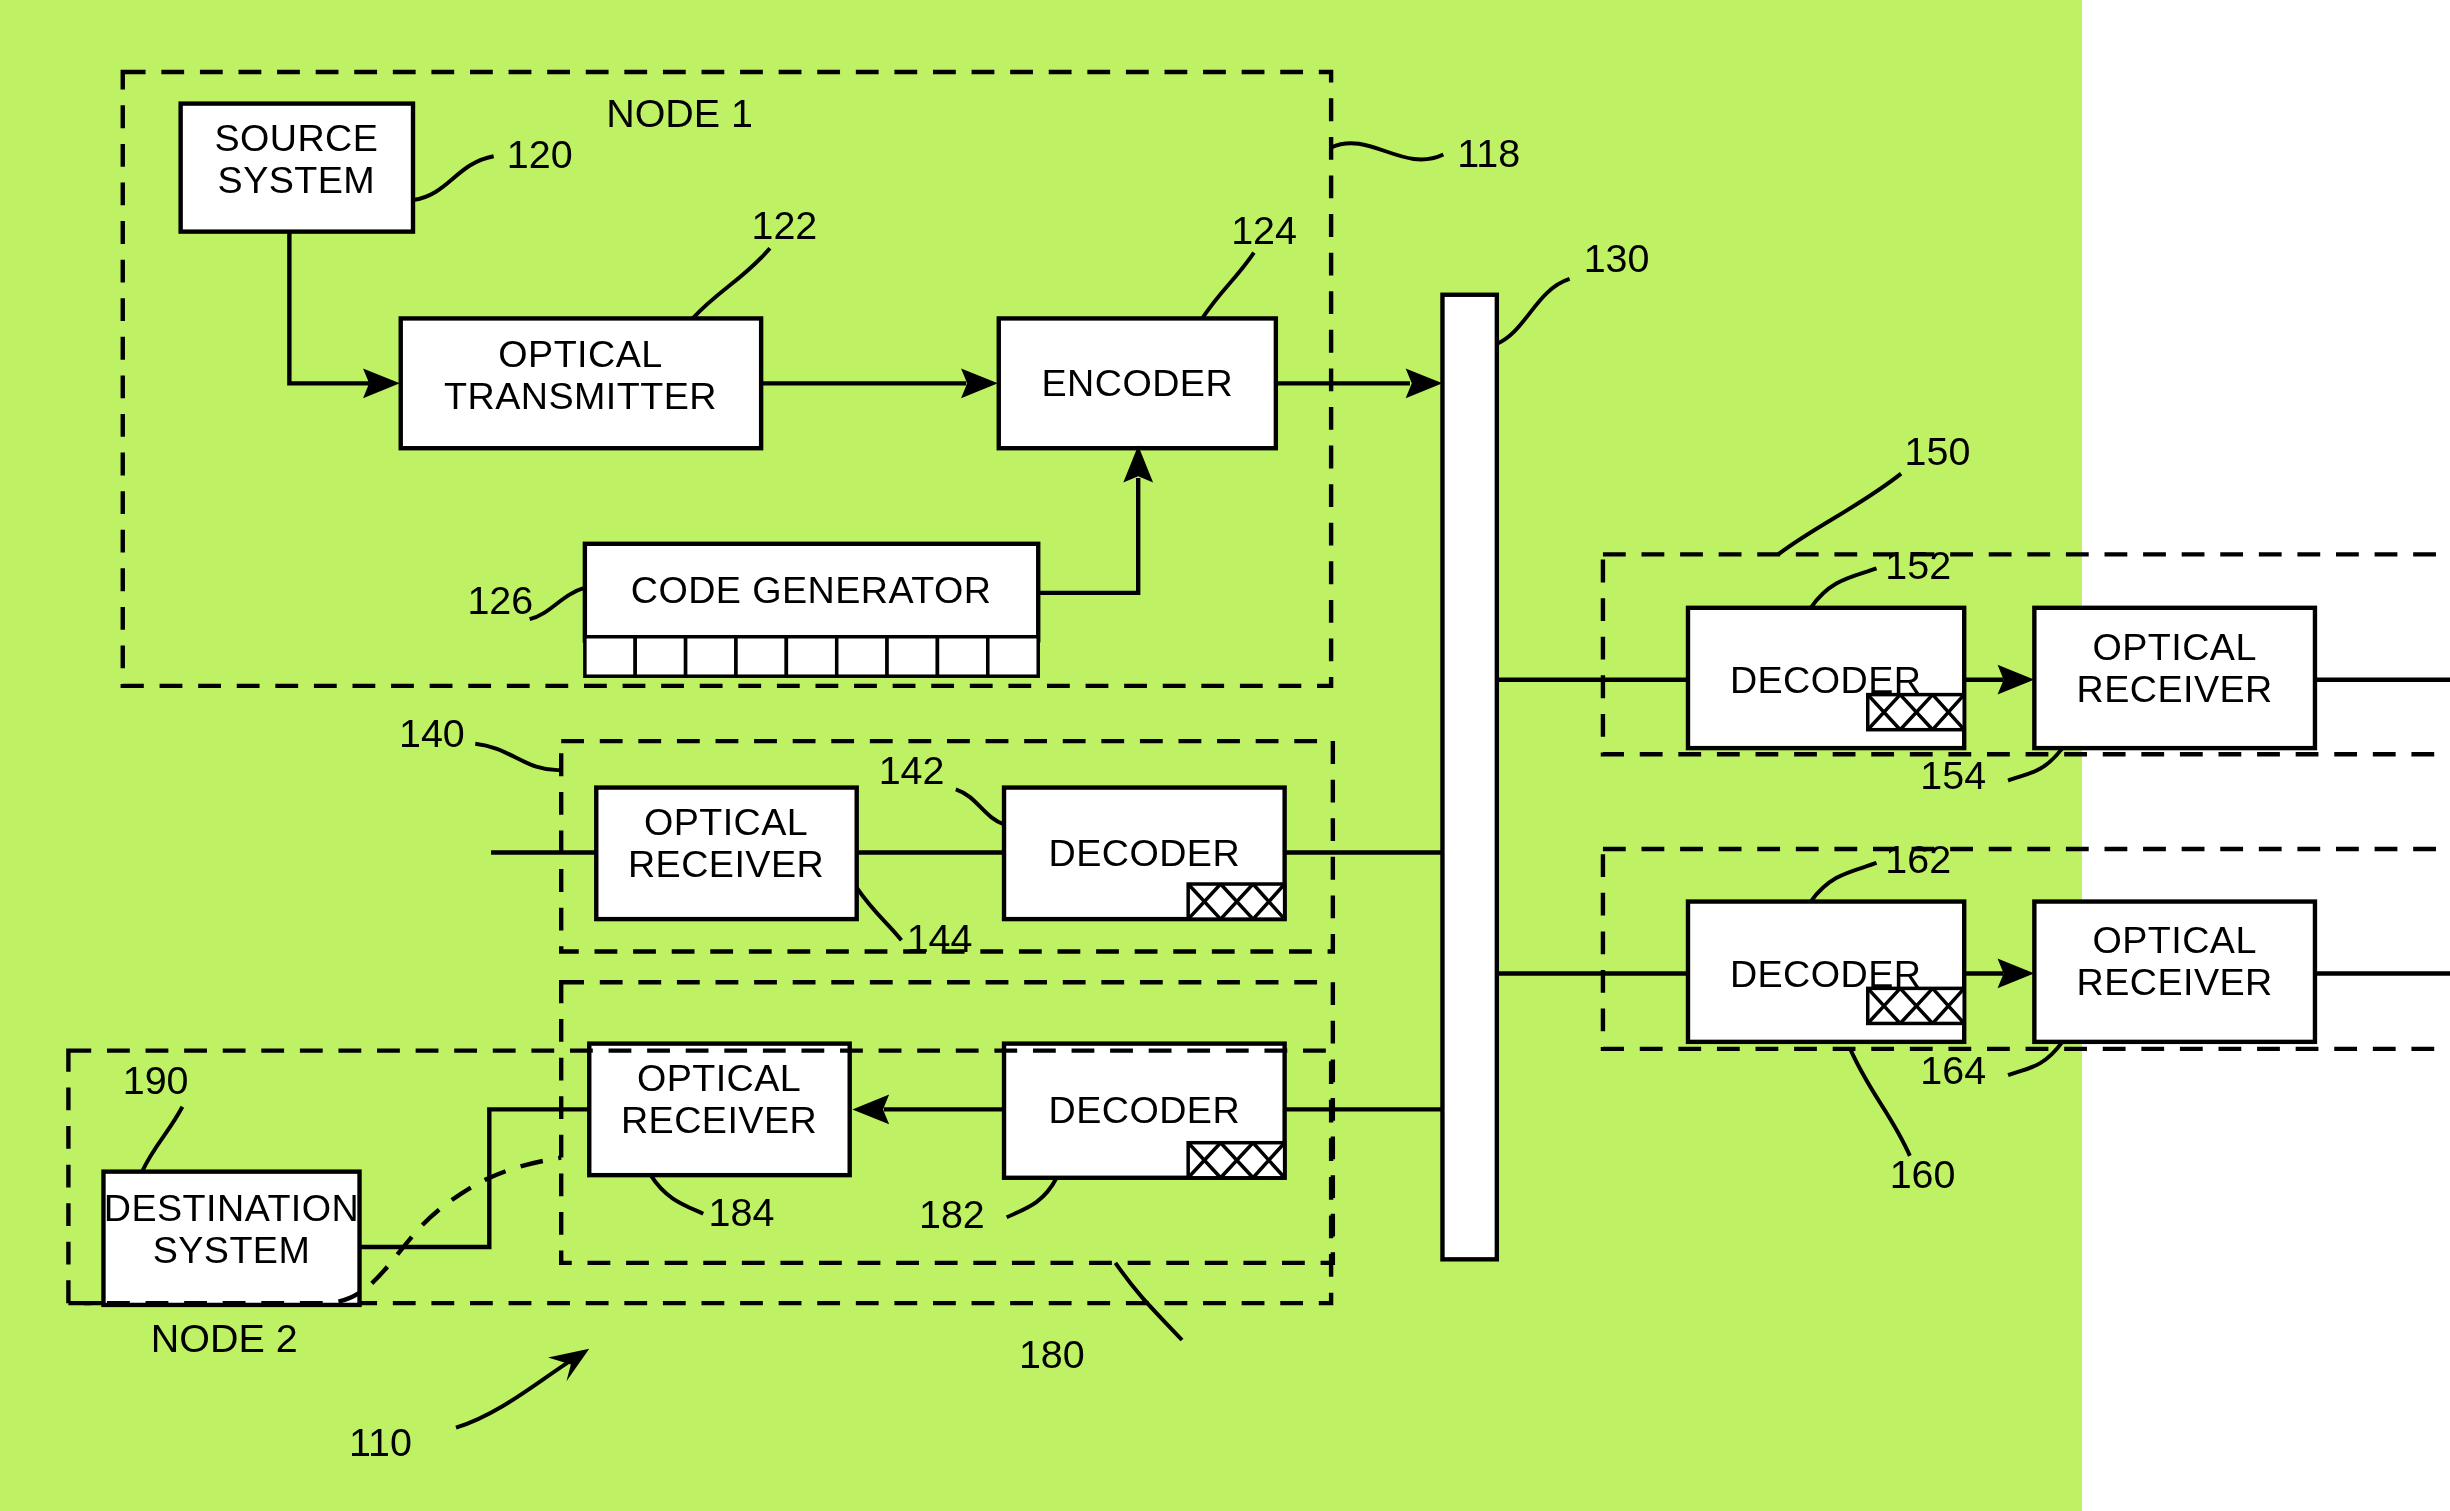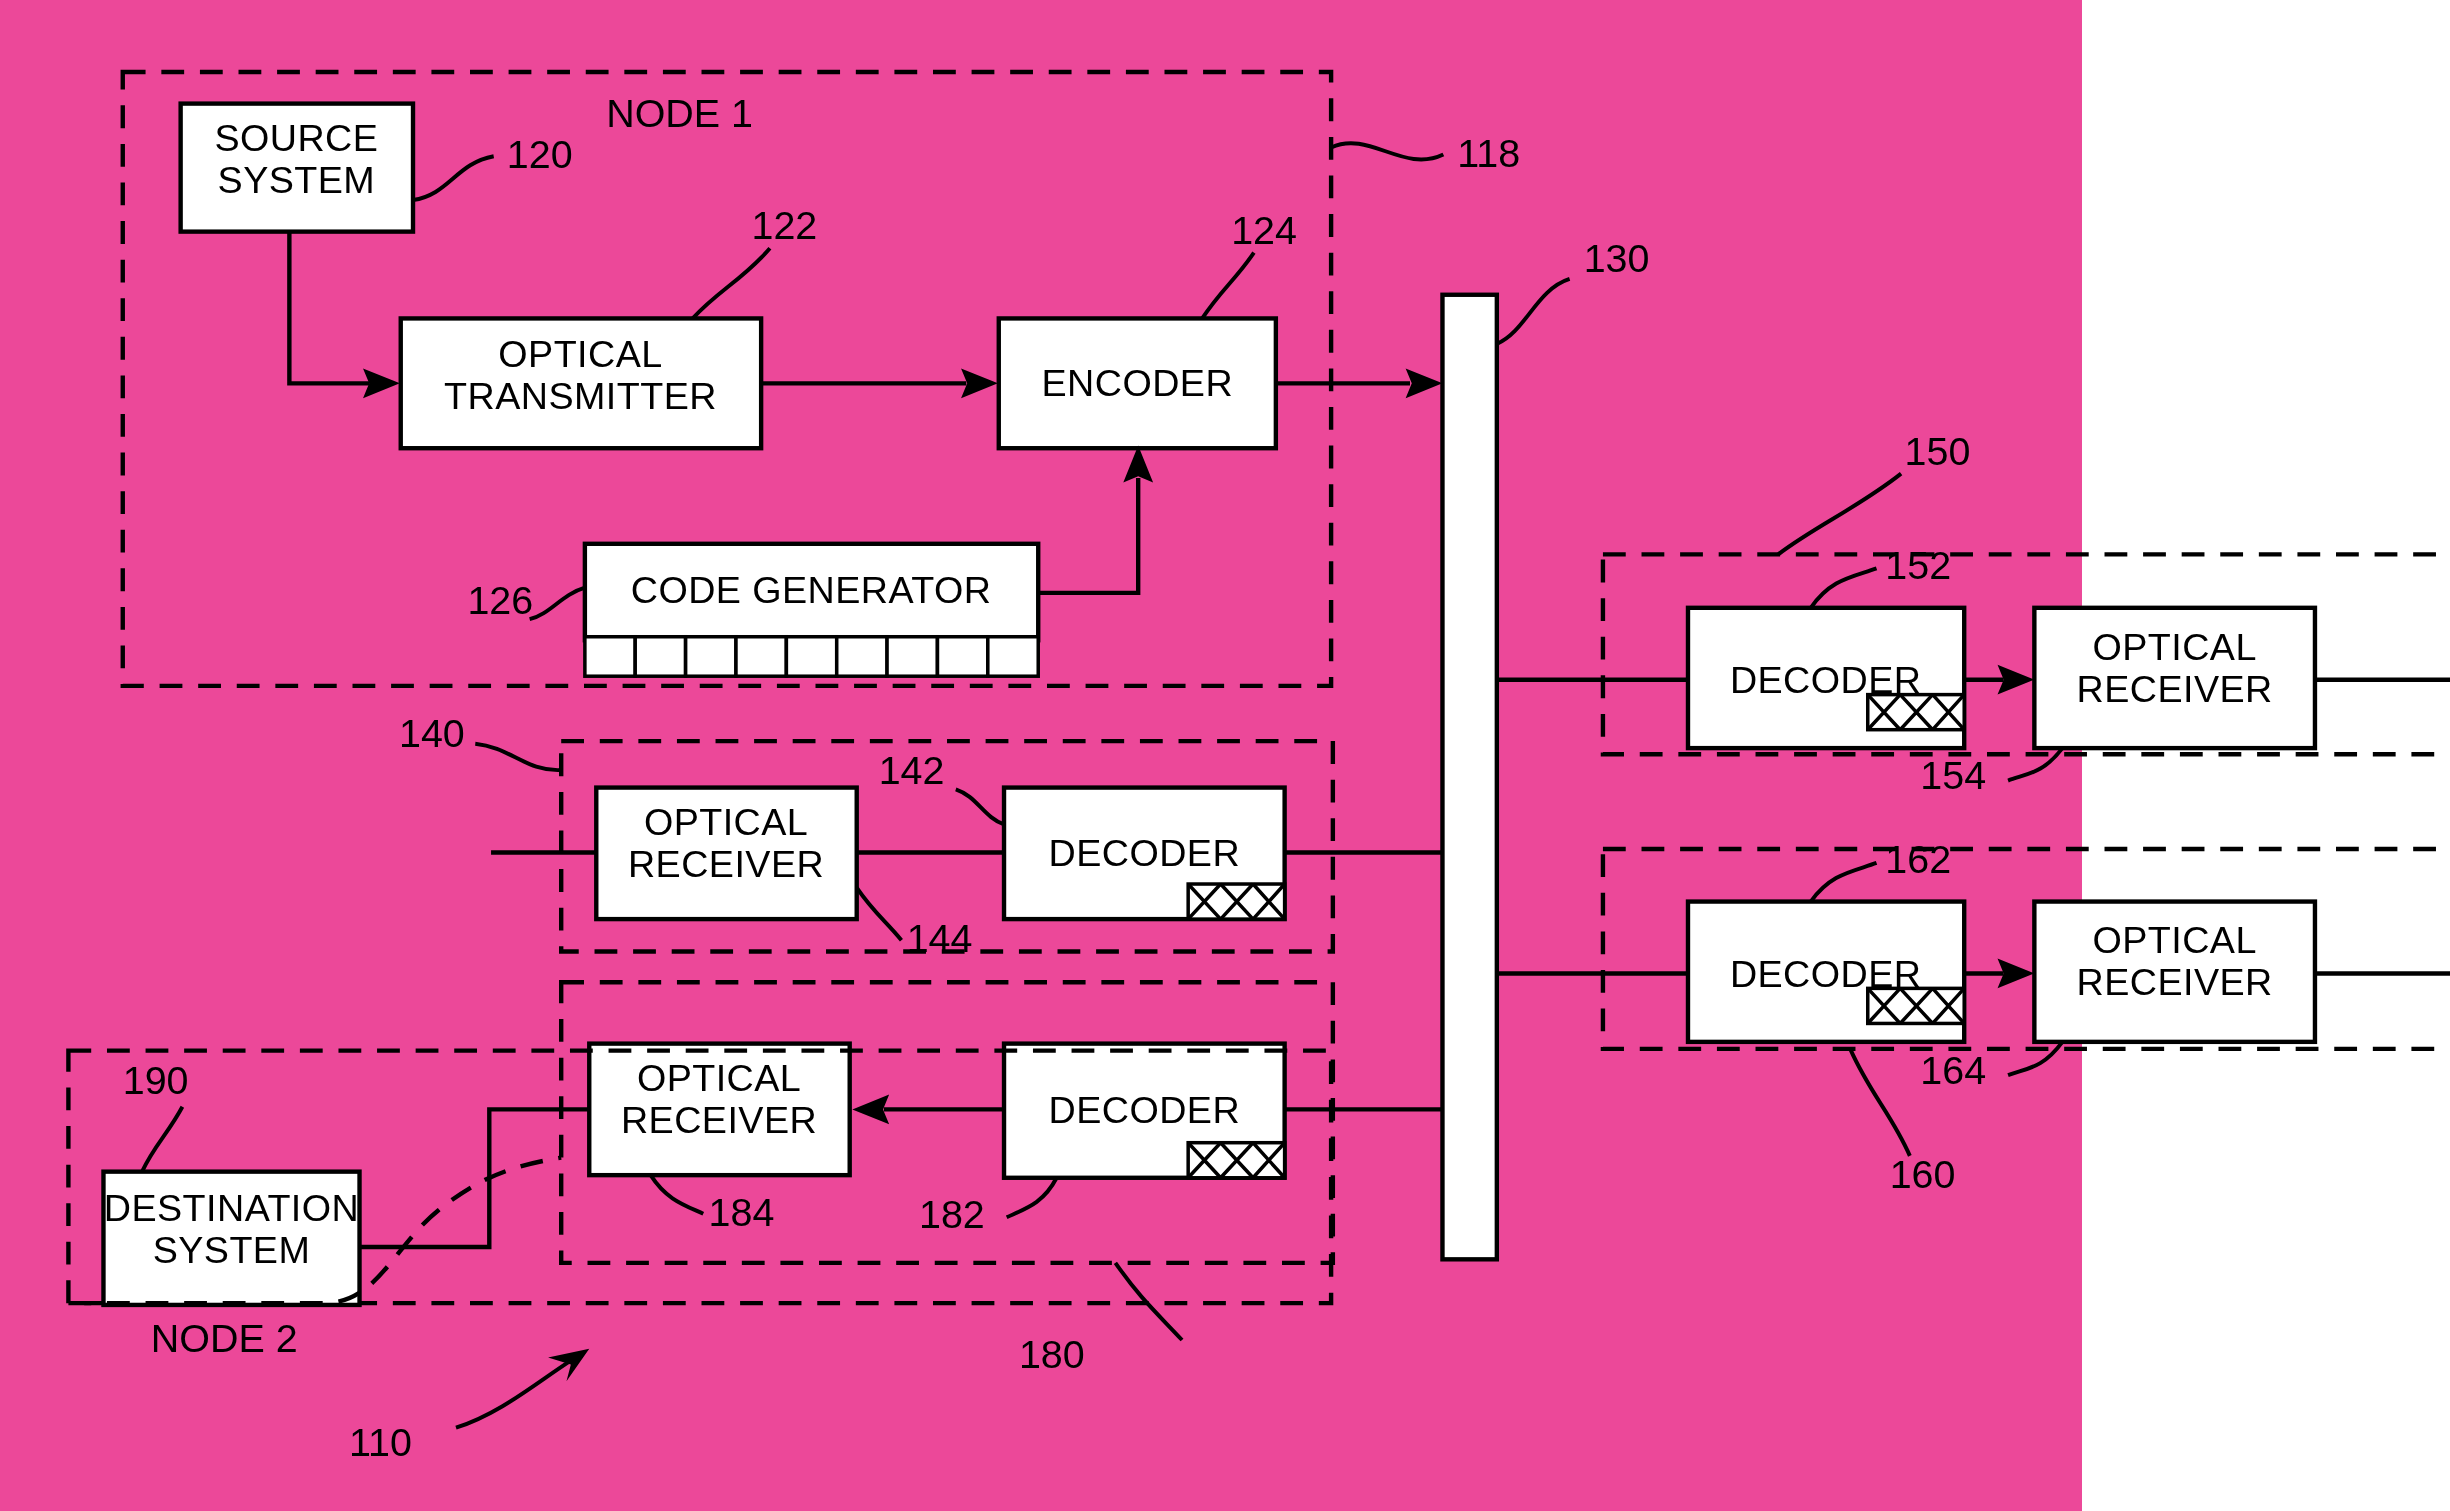--- a/index.html
+++ b/index.html
@@ -1,18 +1,18 @@
 <!DOCTYPE html>
 <html style="font-size:14px"><head>
 <meta charset="utf-8">
 <style>
   html,body{margin:0;padding:0;background:#ffffff;}
   body{width:2450px;height:1512px;overflow:hidden;
        font-family:"Liberation Sans", sans-serif;}
-  #stage{position:relative;width:2082px;height:1512px;background:#ec4899;}
+  #stage{position:relative;width:2082px;height:1512px;background:#bef264;}
   svg{display:block;}
   .blk{fill:#ffffff;stroke:#000000;stroke-width:5;}
   .dash{fill:none;stroke:#000000;stroke-width:5;stroke-dasharray:26 18;}
   .ln{fill:none;stroke:#000000;stroke-width:5;stroke-linecap:butt;}
   .lead{fill:none;stroke:#000000;stroke-width:4.5;}
   .cell{fill:#ffffff;stroke:#000000;stroke-width:4;}
   .hatch{stroke:#000000;stroke-width:4;fill:none;}
   text{font-family:"Liberation Sans", sans-serif;fill:#000000;}
   .lbl{font-size:43px;letter-spacing:0.5px;}
   .ref{font-size:45px;}

